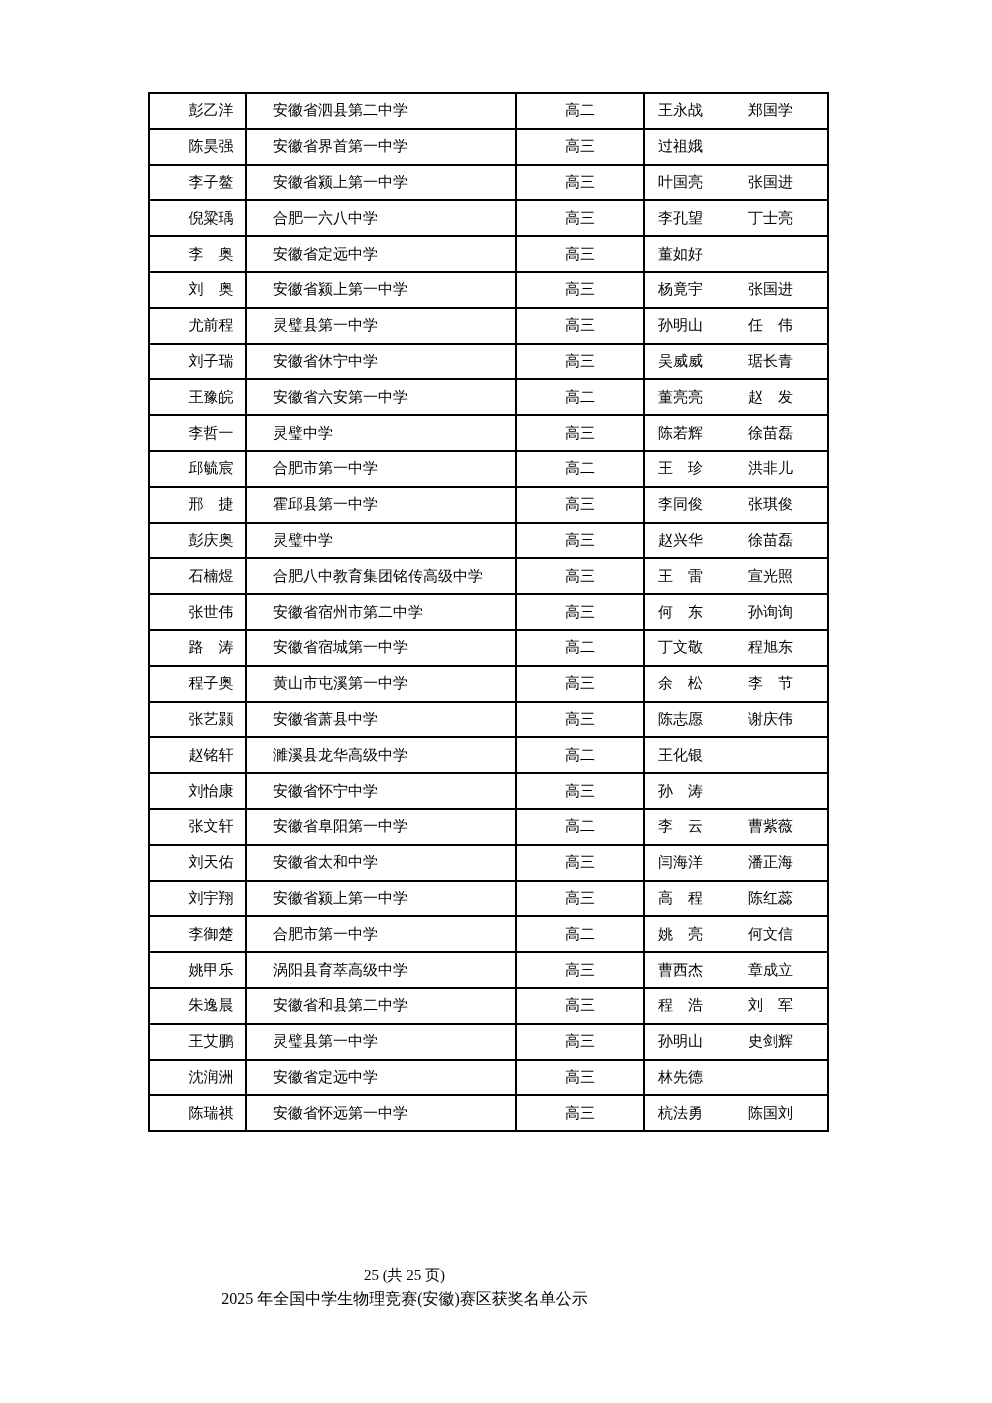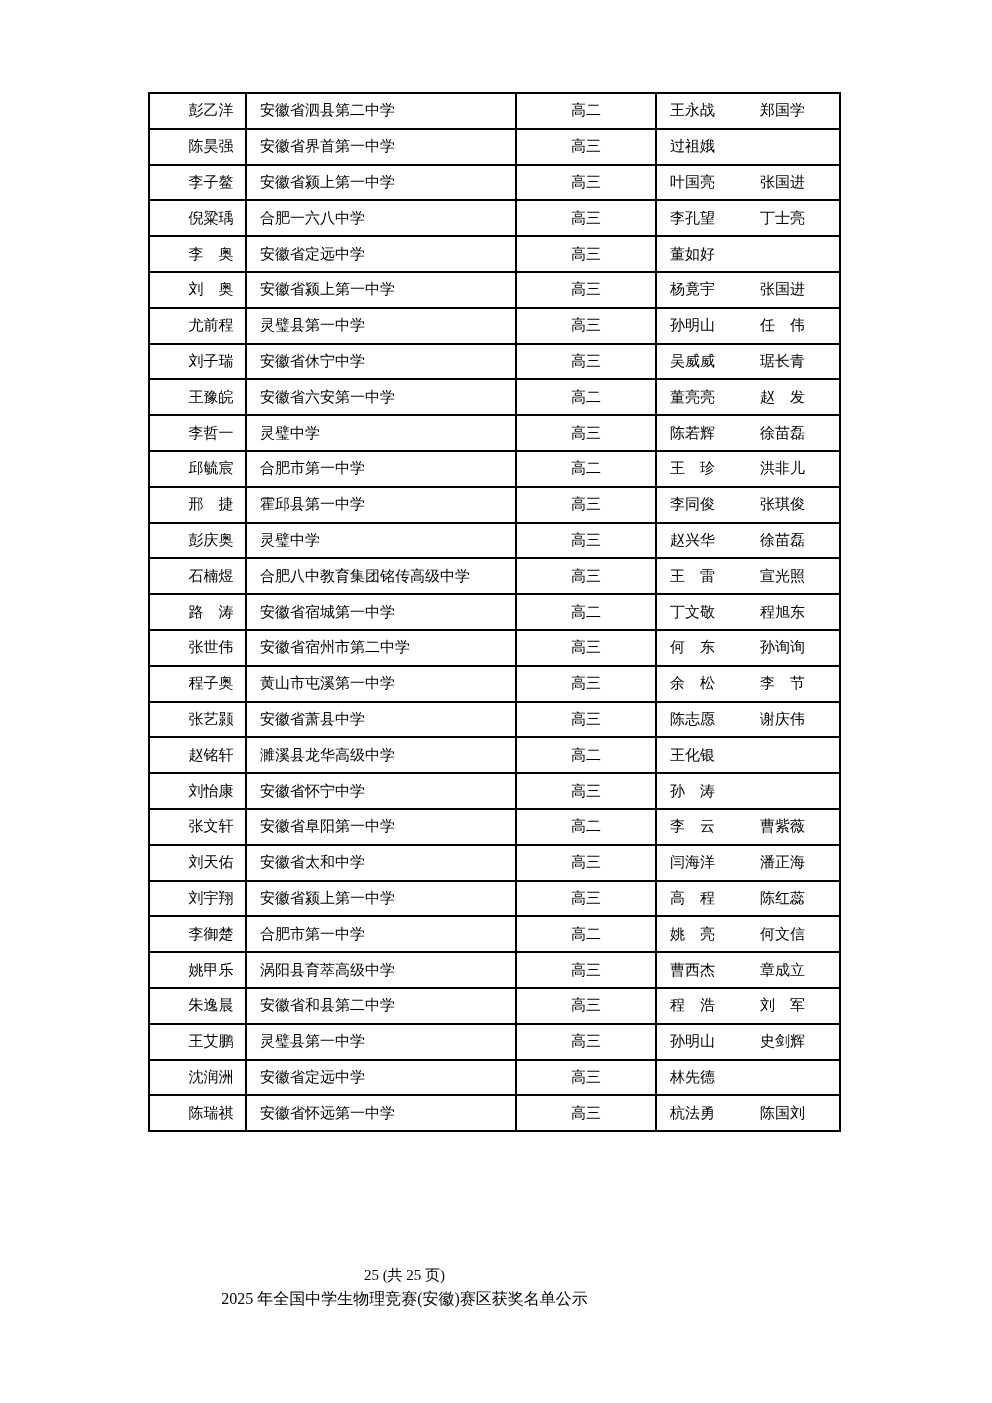--- a/index.html
+++ b/index.html
@@ -22,22 +22,22 @@
   .award-table td {
     border: 2px solid #000000;
     height: 35.8px;
     font-size: 15px;
     line-height: 1;
     vertical-align: middle;
     overflow: hidden;
     white-space: nowrap;
   }
   td.col-name   { width: 97px;  text-align: center; padding-left: 27px; }
-  td.col-school { width: 270px; text-align: left; padding-left: 13px; margin-left: 28px; }
-  td.col-grade  { width: 140px; text-align: center; }
+  td.col-school { width: 270px; text-align: left; padding-left: 26px; margin-left: 28px; }
+  td.col-grade  { width: 128px; text-align: center; }
   td.col-teachers { width: 184px; text-align: left; padding-left: 13px; margin-top: 16px; }
   .teacher-first { display: inline-block; min-width: 90px; }
   .teacher-second { display: inline-block; }
   .footer {
     position: absolute;
     left: 0;
     top: 1266px;
     width: 809px;
     text-align: center;
   }
@@ -170,34 +170,34 @@
   <tr>
     <td class="col-name">石楠煜</td>
     <td class="col-school">合肥八中教育集团铭传高级中学</td>
     <td class="col-grade">高三</td>
     <td class="col-teachers">
       <span class="teacher-first">王　雷</span><span class="teacher-second">宣光照</span>
     </td>
   </tr>
 
   <tr>
+    <td class="col-name">张世伟</td>
+    <td class="col-school">安徽省宿州市第二中学</td>
+    <td class="col-grade">高三</td>
+    <td class="col-teachers">
+      <span class="teacher-first">何　东</span><span class="teacher-second">孙询询</span>
+    </td>
+  </tr>
+
+  <tr>
     <td class="col-name">路　涛</td>
     <td class="col-school">安徽省宿城第一中学</td>
     <td class="col-grade">高二</td>
     <td class="col-teachers">
       <span class="teacher-first">丁文敬</span><span class="teacher-second">程旭东</span>
-    </td>
-  </tr>
-
-  <tr>
-    <td class="col-name">张世伟</td>
-    <td class="col-school">安徽省宿州市第二中学</td>
-    <td class="col-grade">高三</td>
-    <td class="col-teachers">
-      <span class="teacher-first">何　东</span><span class="teacher-second">孙询询</span>
     </td>
   </tr>
 
   <tr>
     <td class="col-name">程子奥</td>
     <td class="col-school">黄山市屯溪第一中学</td>
     <td class="col-grade">高三</td>
     <td class="col-teachers">
       <span class="teacher-first">余　松</span><span class="teacher-second">李　节</span>
     </td>

